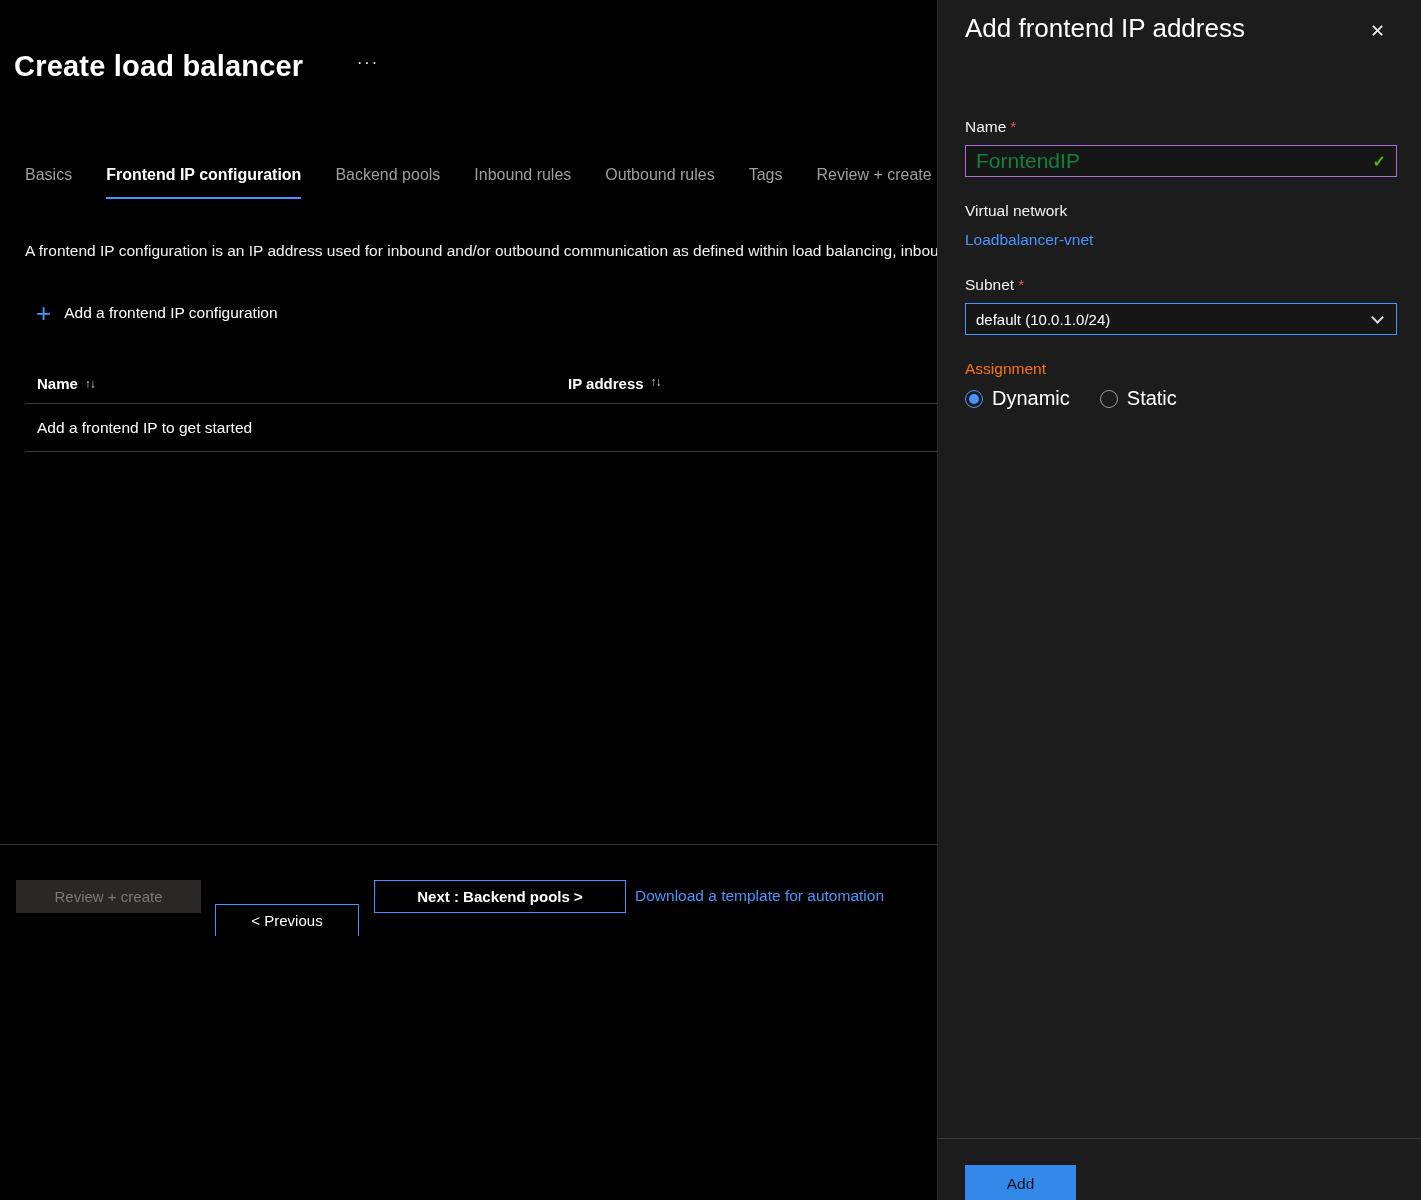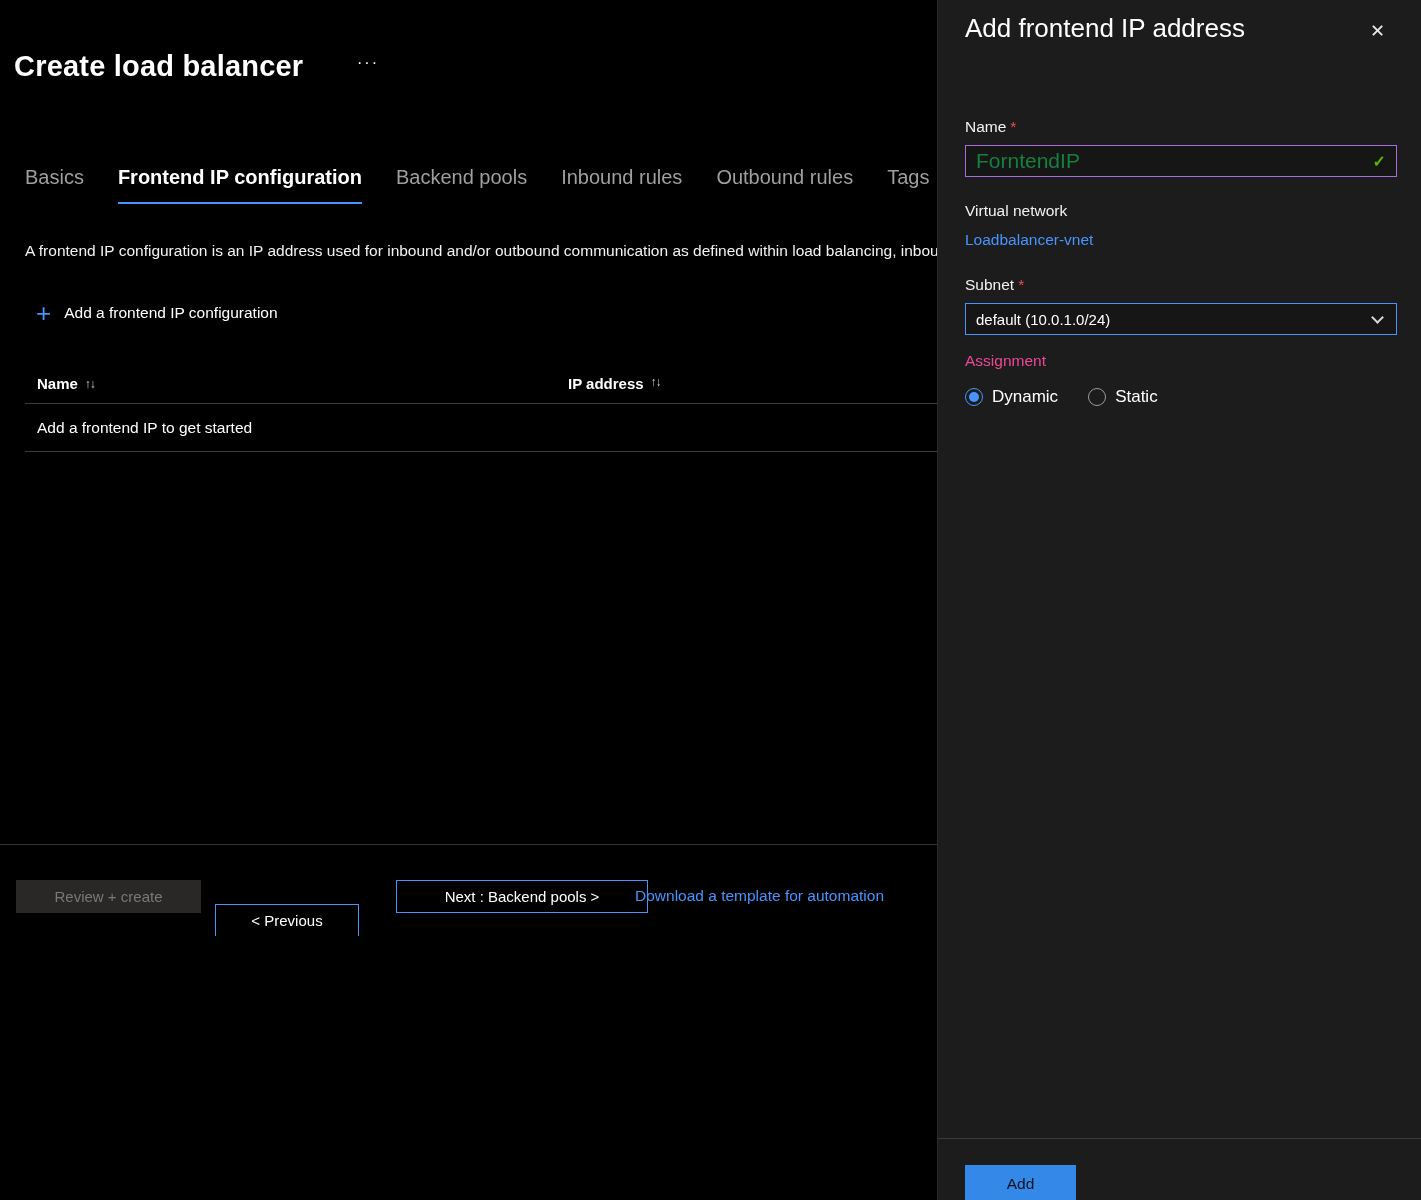--- a/index.html
+++ b/index.html
@@ -23,21 +23,21 @@
   }
   .title-ellipsis {
     position: absolute; left: 357px; top: 54px;
     font-size: 16px; color: #ffffff; letter-spacing: 2px; cursor: pointer;
   }
   .tabs {
     position: absolute; left: 25px; top: 166px; width: 1400px;
     display: flex; gap: 34px; white-space: nowrap;
   }
   .tab {
-    font-size: 20px; color: #a19f9d; padding-bottom: 13px; cursor: pointer;
+    font-size: 16px; color: #a19f9d; padding-bottom: 13px; cursor: pointer;
   }
   .tab.active {
     color: #ffffff; font-weight: 700; border-bottom: 2px solid #4894fe;
   }
   .description {
     position: absolute; left: 25px; top: 242px; width: 1300px;
     font-size: 15.5px; color: #f3f2f1; white-space: nowrap;
   }
   .add-link {
     position: absolute; left: 36px; top: 301px;
@@ -71,21 +71,21 @@
     font-family: "Liberation Sans", sans-serif; cursor: pointer;
     display: flex; align-items: center; justify-content: center;
   }
   .btn-disabled {
     left: 16px; width: 185px; background: #292827; color: #7a7875; border: none;
   }
   .btn-outline {
     background: transparent; border: 1px solid #4894fe; color: #ffffff;
   }
   .btn-previous { left: 215px; width: 144px; margin-top: 24px; }
-  .btn-next { left: 374px; width: 252px; font-weight: 400; margin-left: 22px; }
+  .btn-next { left: 374px; width: 252px; font-weight: 700; }
   .footer-link {
     position: absolute; left: 635px; top: 42px;
     color: #4894fe; font-size: 15.5px; text-decoration: none;
     white-space: nowrap; cursor: pointer;
   }
 
   
   .panel {
     position: absolute; right: 0; top: 0; width: 484px; height: 1200px;
     background: #1c1c1c; border-left: 1px solid #2a2a2a;
@@ -125,36 +125,36 @@
     border: 1px solid #4894fe; background: #161616;
     display: flex; align-items: center; justify-content: space-between;
     padding: 0 14px 0 10px; cursor: pointer;
   }
   .select-value { font-size: 15px; color: #ffffff; }
   .chevron {
     width: 9px; height: 9px;
     border-right: 2px solid #d8d8d8; border-bottom: 2px solid #d8d8d8;
     transform: rotate(45deg); margin-top: -4px;
   }
-  .lbl-assignment { top: 352px; color: #ec4899; }
+  .lbl-assignment { top: 360px; color: #f97316; }
   .radio-group {
     position: absolute; left: 27px; top: 387px;
     display: flex; gap: 30px; align-items: center;
   }
   .radio-item { display: flex; align-items: center; gap: 9px; cursor: pointer; }
   .radio-circle {
     width: 18px; height: 18px; border-radius: 50%;
     border: 1px solid #9d9b99; position: relative; background: transparent;
   }
   .radio-circle.selected { border: 1px solid #4894fe; }
   .radio-circle.selected::after {
     content: ""; position: absolute; left: 3px; top: 3px;
     width: 10px; height: 10px; border-radius: 50%; background: #4894fe;
   }
-  .radio-label { font-size: 17px; color: #ffffff; }
+  .radio-label { font-size: 20px; color: #ffffff; }
 
   .panel-footer {
     position: absolute; left: 0; right: 0; bottom: 0; height: 62px;
     border-top: 1px solid #3b3a39;
   }
   .add-btn {
     position: absolute; left: 27px; top: 26px; width: 111px; height: 38px;
     background: #3489e8; color: #06121f; border: none;
     font-size: 15.5px; font-weight: 400; cursor: pointer;
     font-family: "Liberation Sans", sans-serif;

